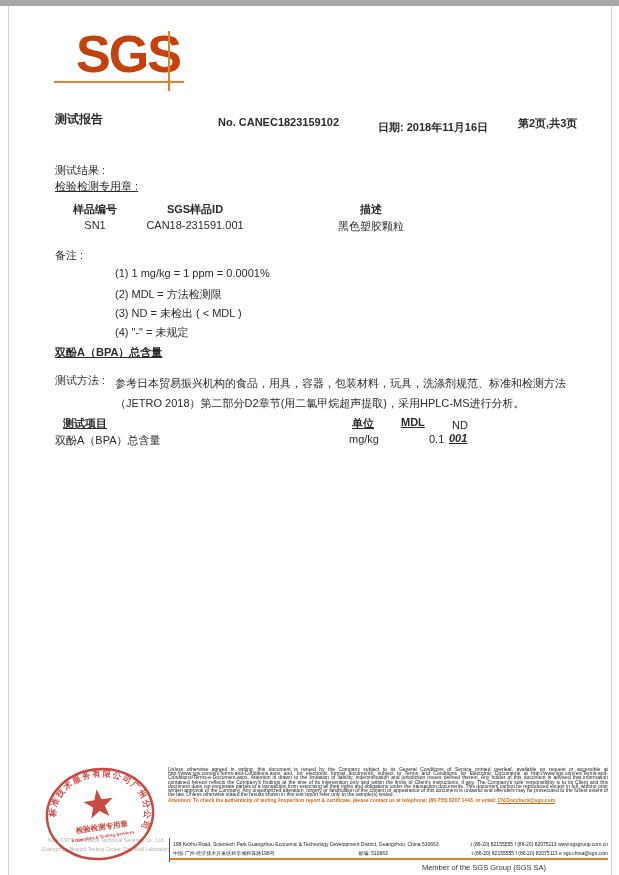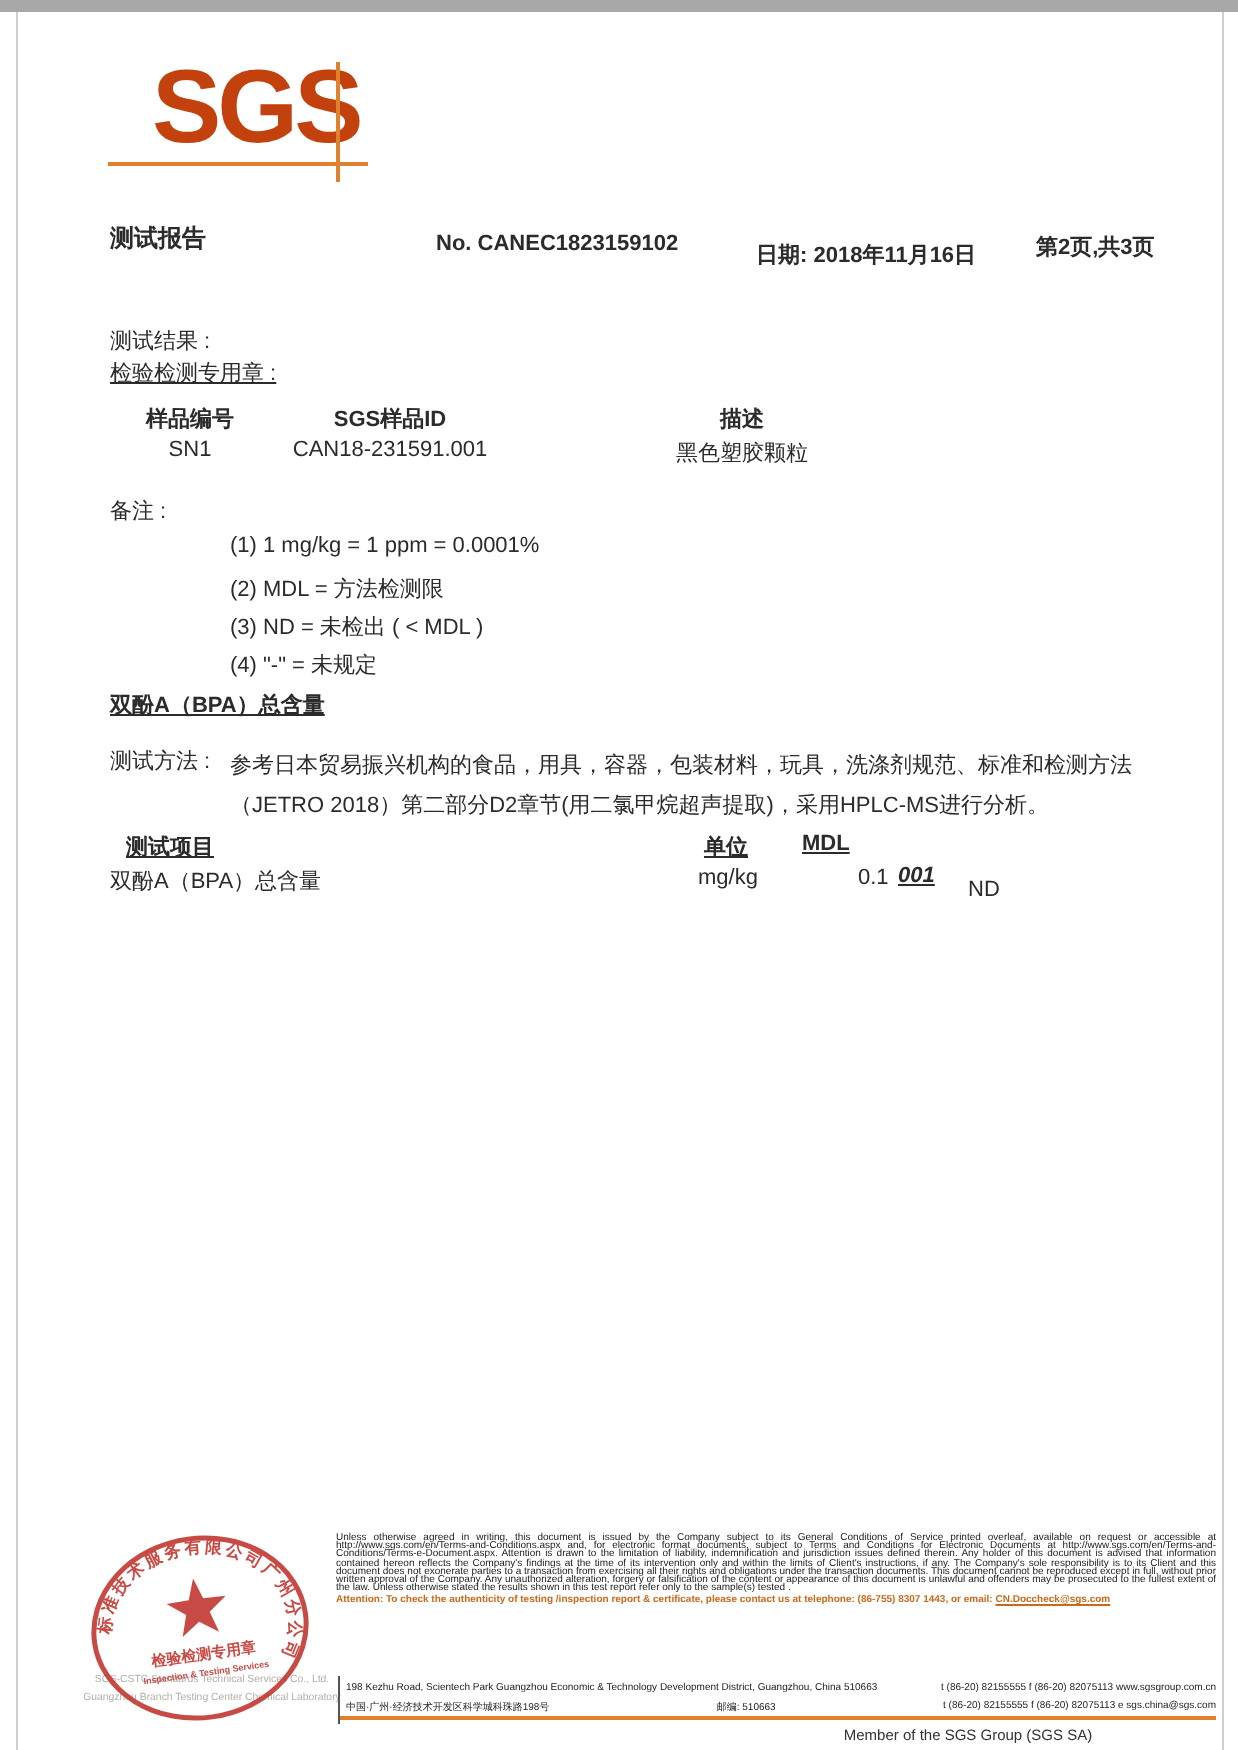--- a/index.html
+++ b/index.html
@@ -48,21 +48,21 @@
 
   
   .rt-h{font-weight:bold;text-decoration:underline;}
   .rt-item-h{top:416px;left:63px;}
   .rt-unit-h{top:416px;left:352px;}
   .rt-mdl-h{top:416px;left:401px;}
   .rt-001-h{top:416px;left:449px;font-style:italic;margin-top:16px;}
   .rt-item{top:433px;left:55px;}
   .rt-unit{top:433px;left:349px;}
   .rt-mdl{top:433px;left:405px;padding-left:24px;}
-  .rt-001{top:439px;left:452px;margin-left:32px;}
+  .rt-001{top:419px;left:452px;}
 
   
   .disclaimer-block{top:767px;left:168px;width:440px;}
   .disclaimer{font-size:5px;line-height:4.2px;text-align:justify;color:#222;margin:0;}
   .attention{font-size:5px;line-height:4.3px;color:#c96a1b;font-weight:bold;margin:2px 0 0 0;}
   .attention .email{text-decoration:underline;}
 
   .company-names{top:836px;left:40px;width:132px;font-size:5.2px;line-height:9px;color:#b3afa9;text-align:center;}
   .v-divider{top:838px;left:169px;width:1px;height:24px;background:#555;}
   .addr{left:173px;width:435px;display:flex;justify-content:space-between;font-size:5px;color:#222;white-space:nowrap;}

